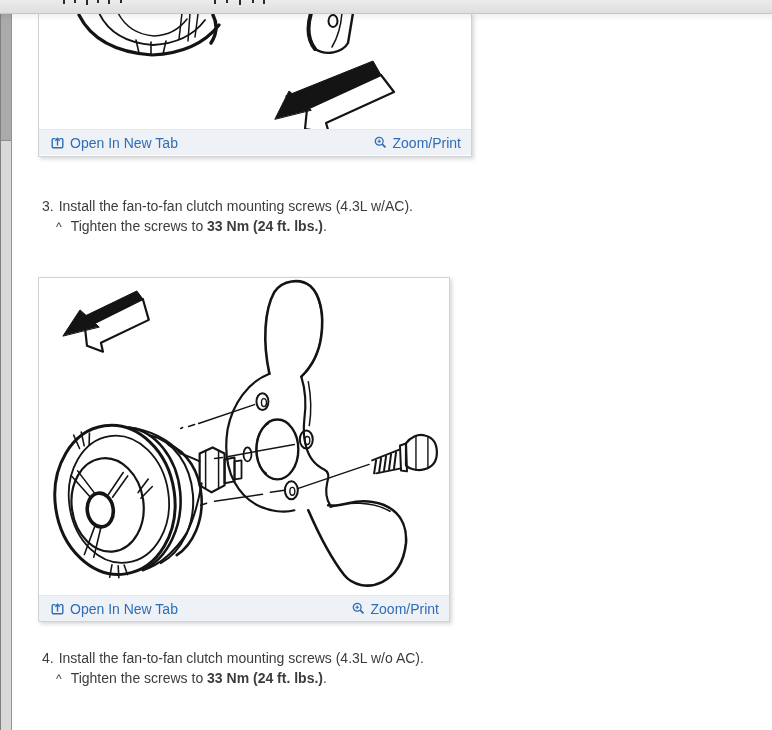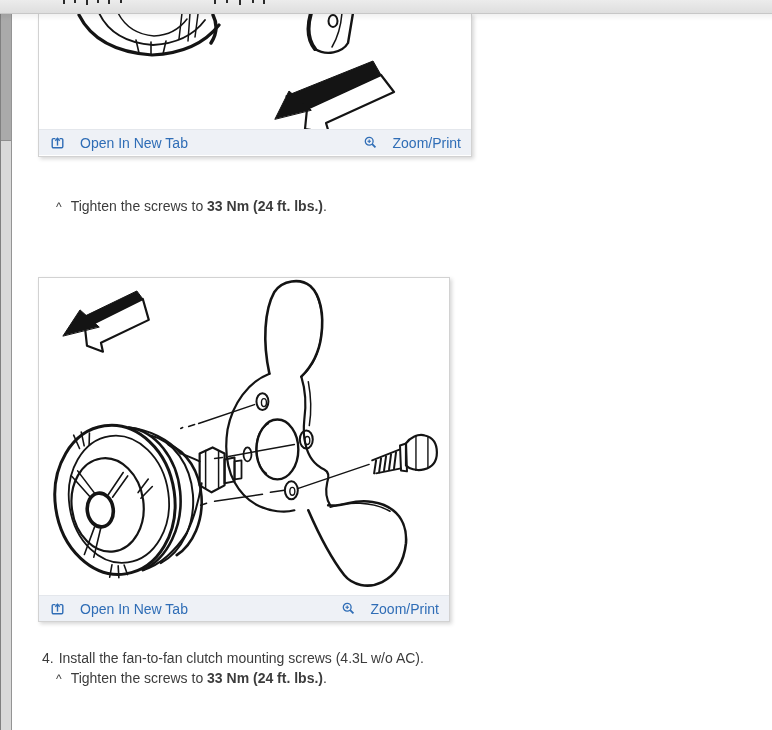--- a/index.html
+++ b/index.html
@@ -60,21 +60,21 @@
     background:var(--bar-bg, #eef1f6);
     border-top:1px solid #e4e7ec;
     display:flex; align-items:center; justify-content:space-between;
     padding:0 10px 0 12px;
     box-sizing:border-box;
   }
   .figlink {
     color:var(--link-blue, #2f6db6);
     font-size:14px;
     text-decoration:none;
-    display:flex; align-items:center; gap:16px;
+    display:flex; align-items:center; gap:6px;
     cursor:pointer;
     line-height:1;
   }
   .figlink svg { display:block; }
 
   
   .step { position:absolute; left:42px; font-size:14px; line-height:20px; z-index:1; }
   .step3 { top:196px; }
   .step4 { top:648px; }
   .step .num { margin-right:5px; }
@@ -146,20 +146,23 @@
         <circle cx="5.6" cy="5.6" r="4.2" fill="none" stroke="currentColor" stroke-width="1.4"></circle>
         <path d="M5.6 3.7 V7.5 M3.7 5.6 H7.5" stroke="currentColor" stroke-width="1.2"></path>
         <path d="M8.8 8.8 L12.3 12.2" stroke="currentColor" stroke-width="1.9"></path>
       </svg>
       <span>Zoom/Print</span>
     </a>
   </div>
 </div>
 
 <div class="step step3">
+  <div>
+    <span class="num">3.</span><span>Install the fan-to-fan clutch mounting screws (4.3L w/AC).</span>
+  </div>
   <div class="subline">
     <span class="caret">^</span><span>Tighten the screws to </span><b>33 Nm (24 ft. lbs.)</b><span>.</span>
   </div>
 </div>
 
 <div class="figure fig2">
   <div class="imgarea">
     <svg class="diagram" width="410" height="317" viewBox="0 0 411 318" fill="none" stroke="#141414" stroke-linecap="round" stroke-linejoin="round">
 
       <path d="M46 50 L104 21 L110 42 L62 65 L64 74 L48 68 Z" stroke-width="2.2" fill="#ffffff"></path>

